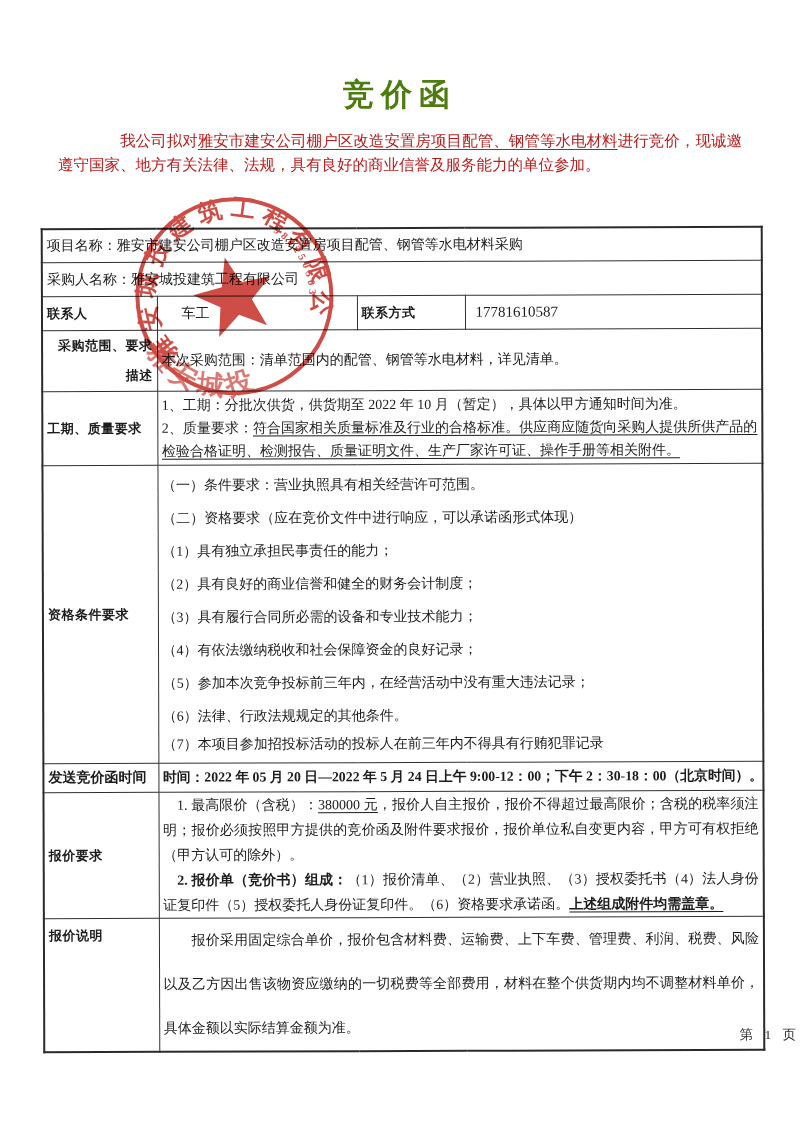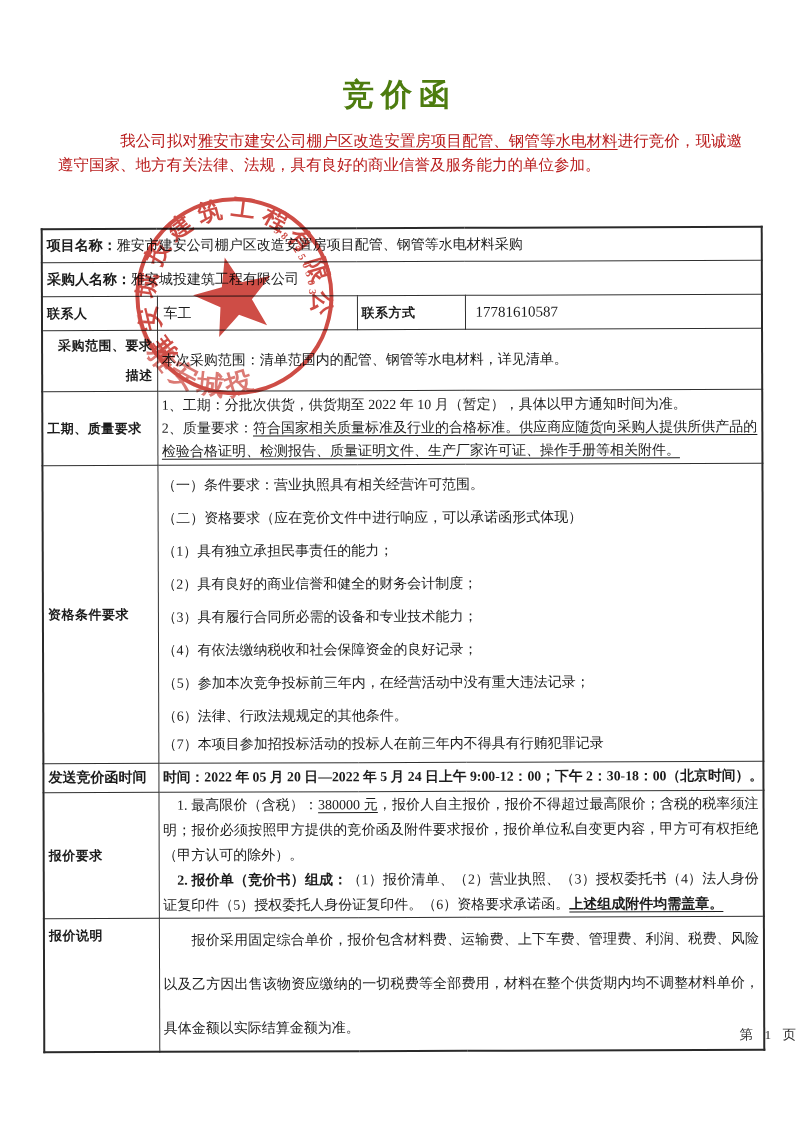--- a/index.html
+++ b/index.html
@@ -18,21 +18,21 @@
   }
   .u{ text-decoration:underline;text-underline-offset:3px;text-decoration-thickness:1px; }
   .form-wrap{ position:absolute;left:42px;top:227px;transform:rotate(-0.18deg); }
   table.form{
     border-collapse:collapse;table-layout:fixed;width:720px;
     font-size:14px;color:#1c1c1c;border:2px solid #2a2a2a;
   }
   table.form td{ border:1px solid #303030;padding:0 4px;vertical-align:middle;overflow:hidden; }
   td.lbl{ font-weight:bold;font-size:13px;letter-spacing:0.5px;padding-left:6px; }
   td.full{ padding-left:8px; }
-  td.full .cell-label{ font-weight:bold; }
+  td.full .cell-label{ font-weight:normal; }
   .scope-label div{ line-height:30px;text-align:right; }
   .scope-content{ vertical-align:top;padding:9px 4px 4px 16px; }
   .sched-content{ padding:5px 2px 5px 10px;line-height:23px;text-align:justify; }
   .sched-content p{ margin:0; }
   .qual-content{ vertical-align:top;padding:16px 6px 6px 38px; }
   .qual-content p{ margin:0 0 12px;line-height:21px; }
   .qual-content p:nth-child(8){ margin-bottom:7px; }
   .qual-content p:last-child{ margin-bottom:0; }
   .time-content{ font-weight:bold;padding-left:7px;white-space:nowrap;font-size:13.8px; }
   .quote-content{ padding:4px 5px 4px 8px; }
@@ -68,21 +68,21 @@
       </colgroup>
       <tbody>
           <tr>
         <td class="full" colspan="4" style="height:32px"><span class="cell-label">项目名称：</span><span>雅安市建安公司棚户区改造安置房项目配管、钢管等水电材料采购</span></td>
       </tr>
       <tr>
         <td class="full" colspan="4" style="height:33px"><span class="cell-label">采购人名称：</span><span>雅安城投建筑工程有限公司</span></td>
       </tr>
       <tr>
         <td class="lbl" style="height:33px">联系人</td>
-        <td style="padding-left:6px">车工</td>
+        <td style="padding-left:24px">车工</td>
         <td class="lbl">联系方式</td>
         <td style="padding-left:10px;font-size:15px">17781610587</td>
       </tr>
       <tr>
         <td class="lbl scope-label" style="height:60px">
           <div>采购范围、要求</div>
           <div>描述</div>
         </td>
         <td class="scope-content" colspan="3">本次采购范围：清单范围内的配管、钢管等水电材料，详见清单。</td>
       </tr>

